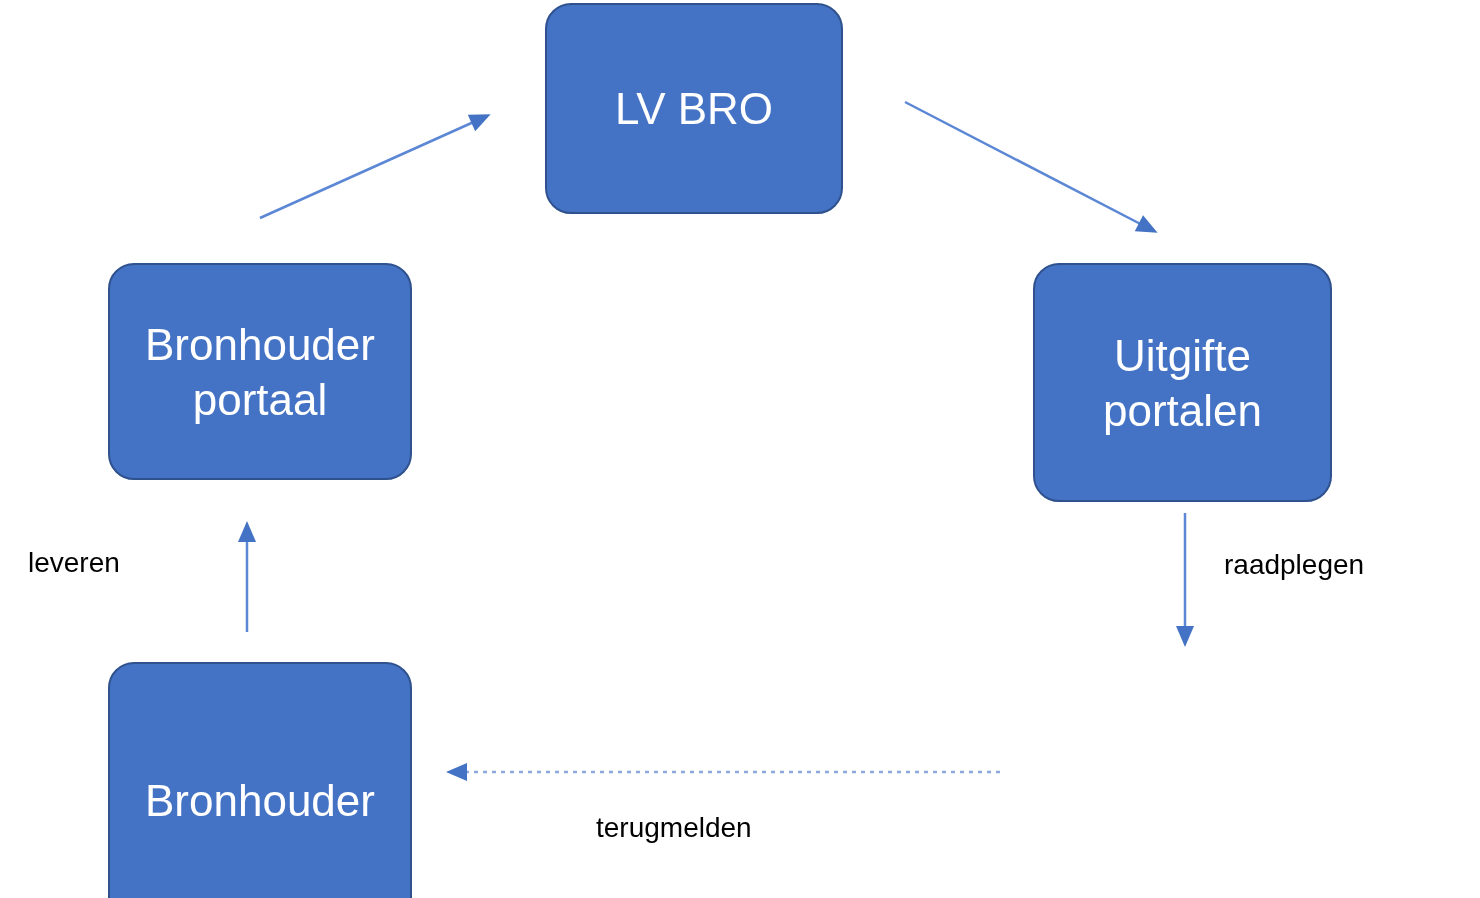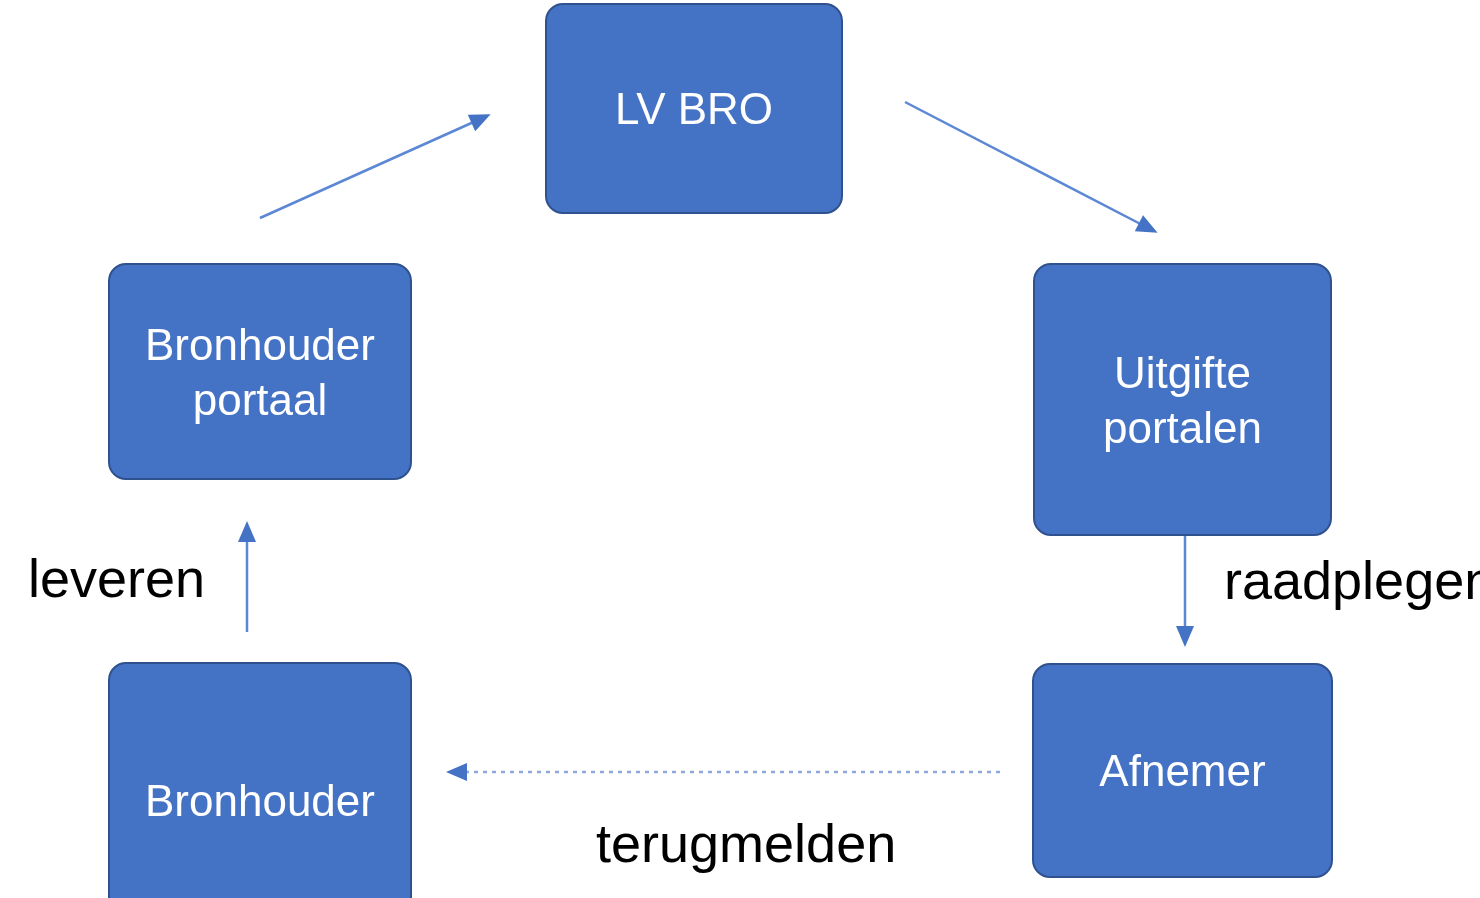--- a/index.html
+++ b/index.html
@@ -35,35 +35,35 @@
     stroke-dasharray: 4 5;
   }
   .node {
     position: absolute;
     display: flex;
     align-items: center;
     justify-content: center;
     text-align: center;
     background: var(--node-fill);
     border: 2px solid var(--node-border);
-    border-radius: 18px;
+    border-radius: 26px;
     color: var(--node-text);
     font-size: 44px;
     line-height: 1.25;
     padding: 0 28px;
   }
   .node-lv-bro              { left: 545px;  top: 3px;   width: 298px; height: 211px; }
   .node-bronhouder-portaal  { left: 108px;  top: 263px; width: 304px; height: 217px; }
-  .node-uitgifte-portalen   { left: 1033px; top: 263px; width: 299px; height: 273px; justify-content: center; }
+  .node-uitgifte-portalen   { left: 1033px; top: 263px; width: 299px; height: 239px; justify-content: center; }
   .node-bronhouder          { left: 108px;  top: 662px; width: 304px; height: 276px; }
   .node-afnemer             { left: 1032px; top: 663px; width: 301px; height: 215px; }
   .edge-label {
     position: absolute;
     color: var(--label-text);
-    font-size: 54px;
+    font-size: 28px;
     white-space: nowrap;
   }
   .label-leveren     { left: 28px;   top: 547px; }
   .label-raadplegen  { left: 1224px; top: 549px; }
   .label-terugmelden { left: 548px;  top: 812px; margin-left: 48px; }
 </style>
 </head>
 <body>
 
 <div class="canvas">
@@ -93,23 +93,20 @@
   </div>
 
   <div class="node node-uitgifte-portalen">
     <span>Uitgifte portalen</span>
   </div>
 
   <div class="node node-bronhouder">
     <span>Bronhouder</span>
   </div>
 
-  <div class="node node-afnemer">
-    <span>Afnemer</span>
-  </div>
 
   <div class="edge-label label-leveren">leveren</div>
 
   <div class="edge-label label-raadplegen">raadplegen</div>
 
   <div class="edge-label label-terugmelden">terugmelden</div>
 
 </div>
 
 </body></html>

